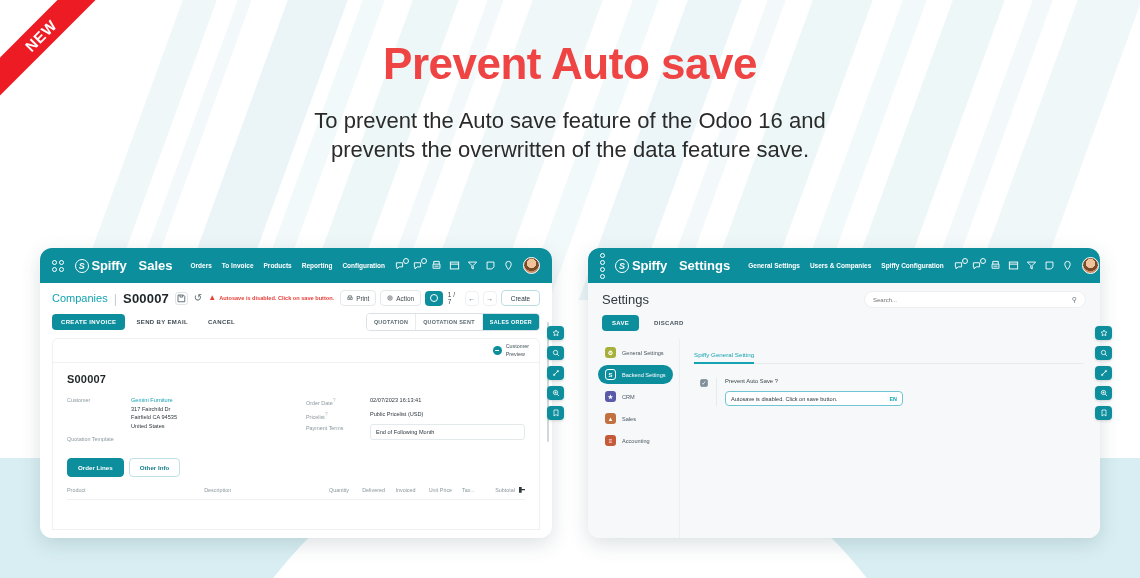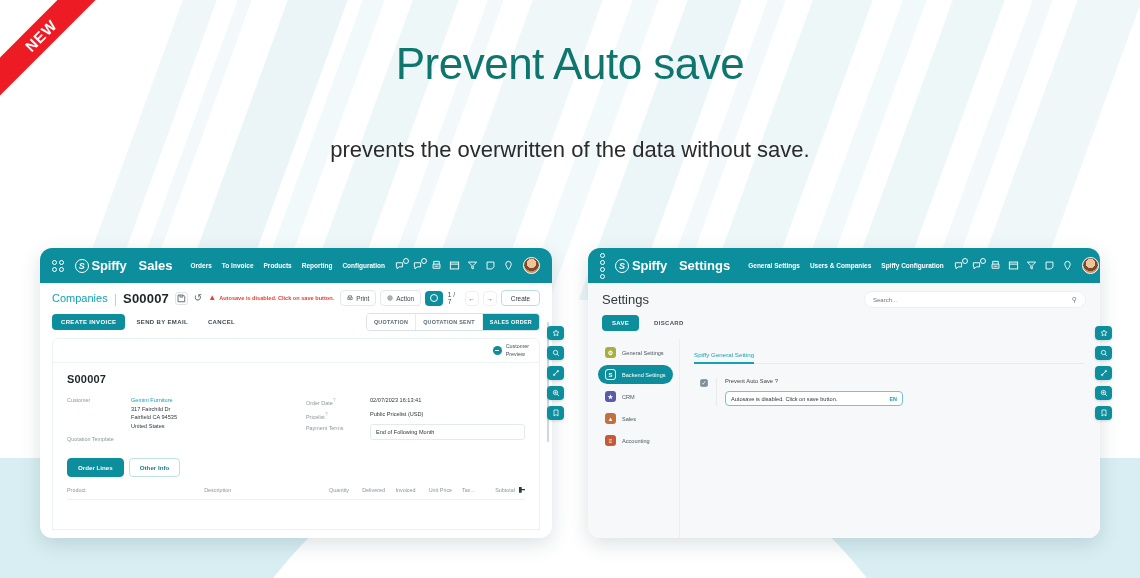--- a/index.html
+++ b/index.html
@@ -37,21 +37,21 @@
     background: #ed1c24; color: #fff;
     font-size: 15px; font-weight: bold; letter-spacing: 1px;
     text-align: center;
     transform: rotate(-45deg);
     left: -44px; top: 22px;
   }
 
   
   .head { position: absolute; top: 40px; left: 0; right: 0; text-align: center; z-index: 20; }
   .head h1 {
-    font-size: 44px; color: #0f766e; font-weight: normal;
+    font-size: 44px; color: #ef4444; font-weight: bold;
     letter-spacing: -0.5px; line-height: 1.1;
   }
   .head p {
     margin-top: 18px; font-size: 22px; color: #2b2b2b;
     line-height: 1.32; font-weight: normal;
   }
 
   
   .shot {
     position: absolute; bottom: 40px; height: 290px;
@@ -291,22 +291,22 @@
   <div class="bg-arch"></div>
 </div>
 
 <div class="ribbon">
   <div class="ribbon-band">NEW</div>
 </div>
 
 <div class="head">
   <h1>Prevent Auto save</h1>
   <p>
-    <br>
-    <span>prevents the overwritten of the data without save.</span>
+    <span>To prevent the Auto save feature of the Odoo 16 and</span><br>
+    <span>prevents the overwritten of the data feature save.</span>
   </p>
 </div>
 
 <div class="shot shot-left">
   <div class="shot-inner">
 
     <div class="navbar">
       <span class="nav-apps">
           <i></i>
           <i></i>

